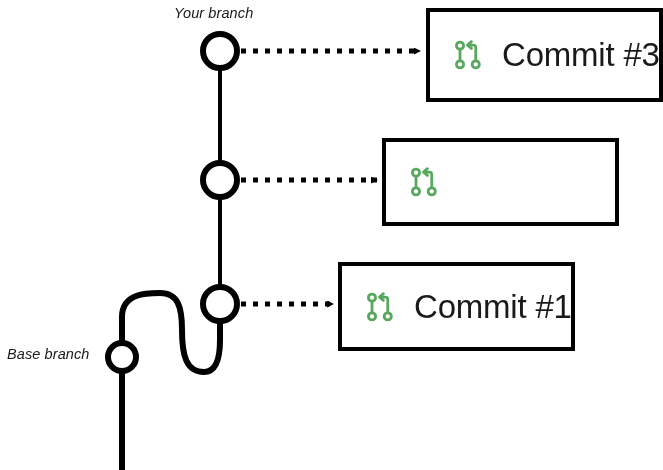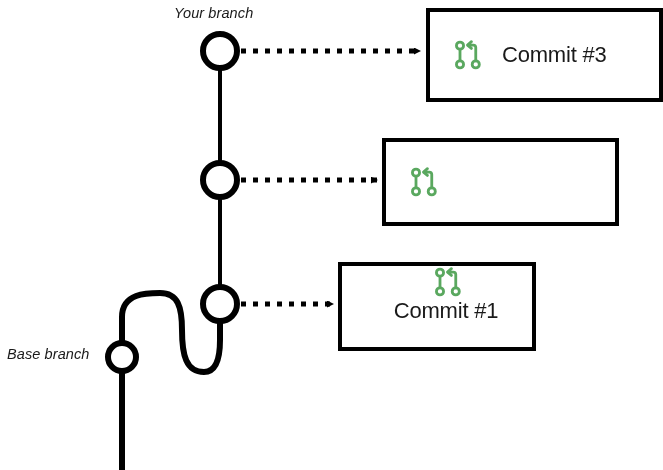--- a/index.html
+++ b/index.html
@@ -58,36 +58,35 @@
   }
   #commit-card-2 {
     left: 382px;
     top: 138px;
     width: 237px;
     height: 88px;
   }
   #commit-card-1 {
     left: 338px;
     top: 262px;
-    width: 198px;
+    width: 237px;
     height: 89px;
-    flex-direction: column;
   }
   .pr-icon {
     flex: 0 0 auto;
     margin-left: 24px;
     width: 30px;
     height: 32px;
     display: block;
   }
   .commit-text {
     flex: 1 1 auto;
     margin-left: 18px;
     font-family: "Liberation Sans", sans-serif;
-    font-size: 22px;
+    font-size: 33px;
     font-weight: 400;
     color: #1a1a1a;
     white-space: nowrap;
     letter-spacing: -0.2px;
   }
 </style>
 </head>
 <body>
 
 <div id="canvas">

